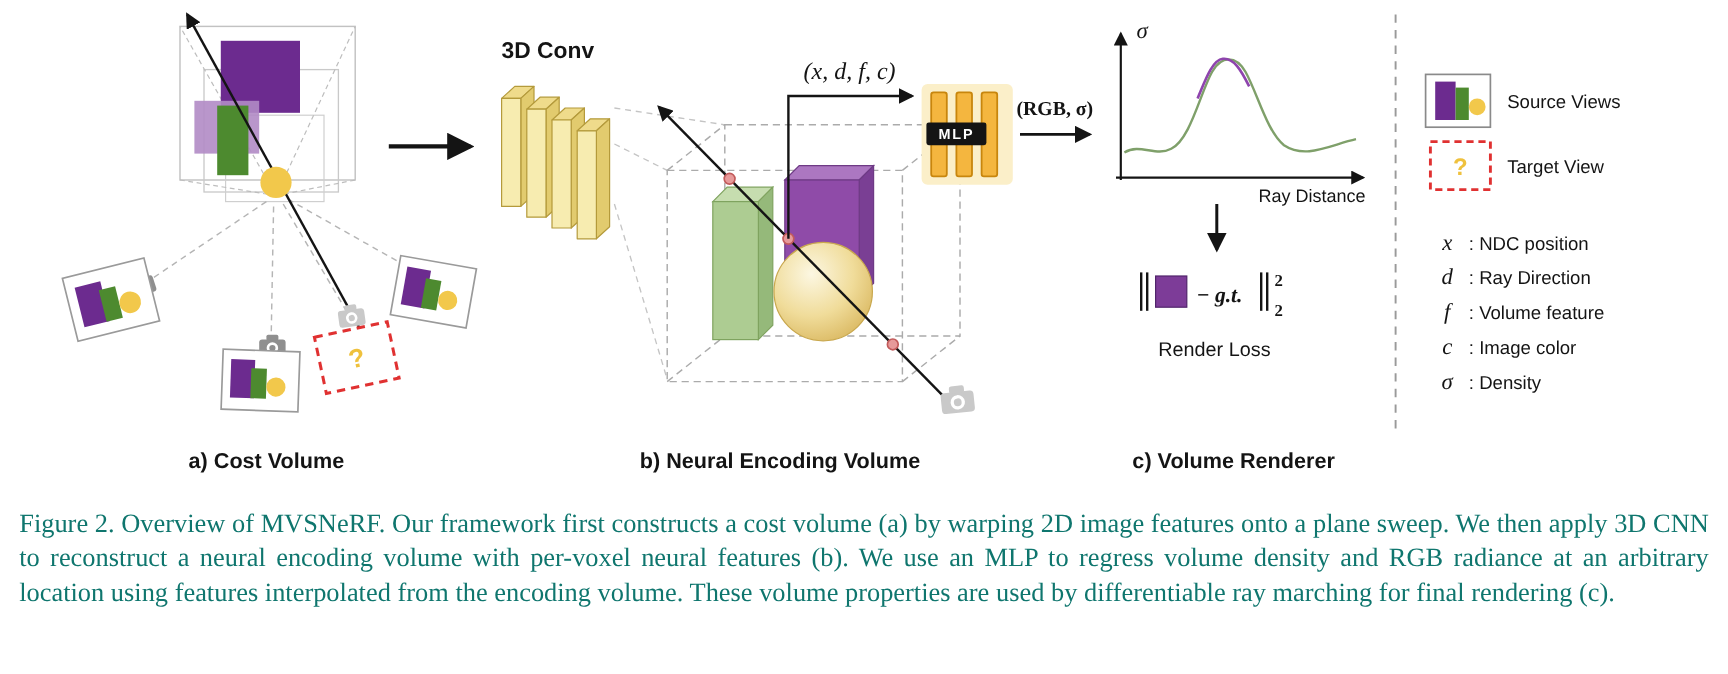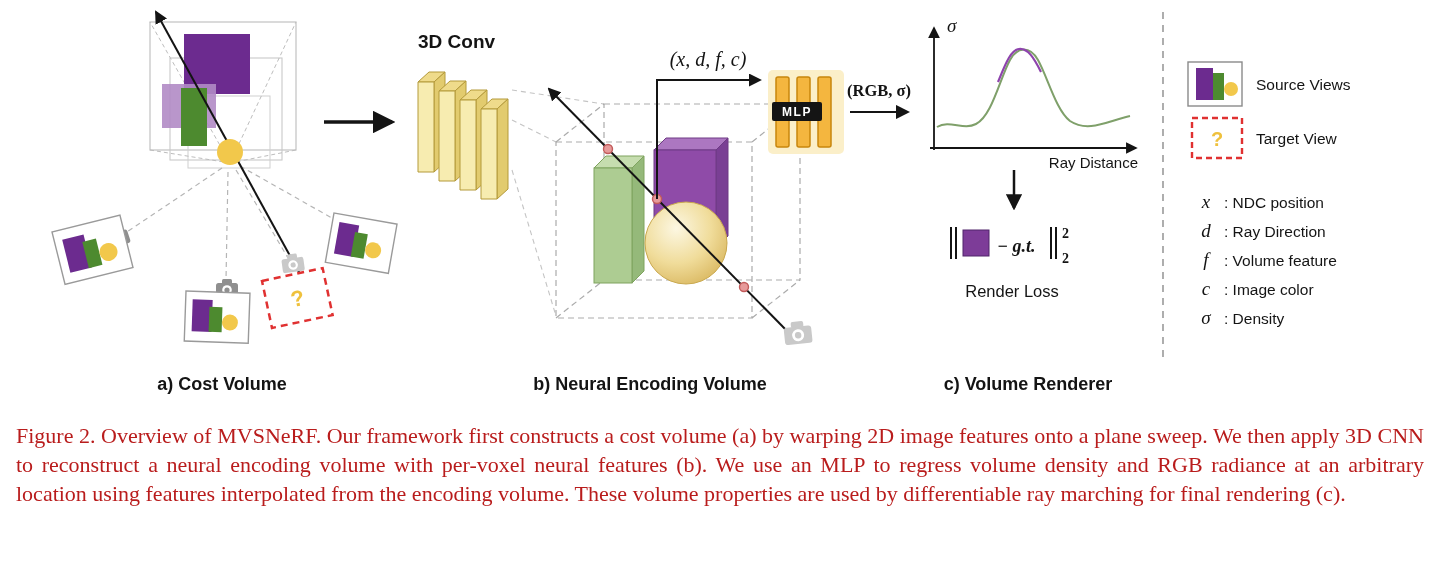--- a/index.html
+++ b/index.html
@@ -1,18 +1,18 @@
 <!DOCTYPE html>
 <html><head>
 <meta charset="utf-8">
 <style>
   html,body{margin:0;padding:0;background:#fff;}
   .page{position:relative;width:1440px;height:562px;background:#ffffff;overflow:hidden;}
   .caption{position:absolute;top:421px;left:0;right:0;padding:0 16px;
-    font-family:"Liberation Serif",serif;font-size:22px;line-height:1.32;color:#b91c1c;text-align:justify;}
+    font-family:"Liberation Serif",serif;font-size:22px;line-height:1.32;color:#0f766e;text-align:justify;}
   .watermark{position:absolute;top:489px;left:1256px;font-family:"Liberation Sans",sans-serif;
     font-size:23px;color:#8d99a6;opacity:0.8;white-space:nowrap;pointer-events:none;}
   svg text{fill:#141414;}
   .t-panel{font-family:"Liberation Sans",sans-serif;font-weight:700;font-size:18px;}
   .t-head{font-family:"Liberation Sans",sans-serif;font-weight:700;font-size:19px;}
   .t-sans{font-family:"Liberation Sans",sans-serif;font-size:15.5px;}
   .t-sans-sm{font-family:"Liberation Sans",sans-serif;font-size:15px;}
   .t-math{font-family:"Liberation Serif",serif;font-style:italic;font-size:20px;}
   .t-math-sm{font-family:"Liberation Serif",serif;font-style:italic;font-size:19px;}
   .t-mathbold{font-family:"Liberation Serif",serif;font-weight:700;font-size:16.5px;}

